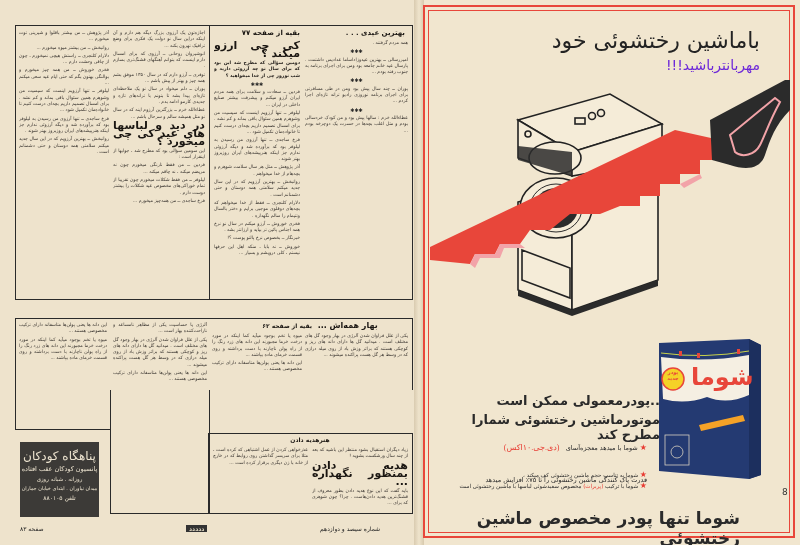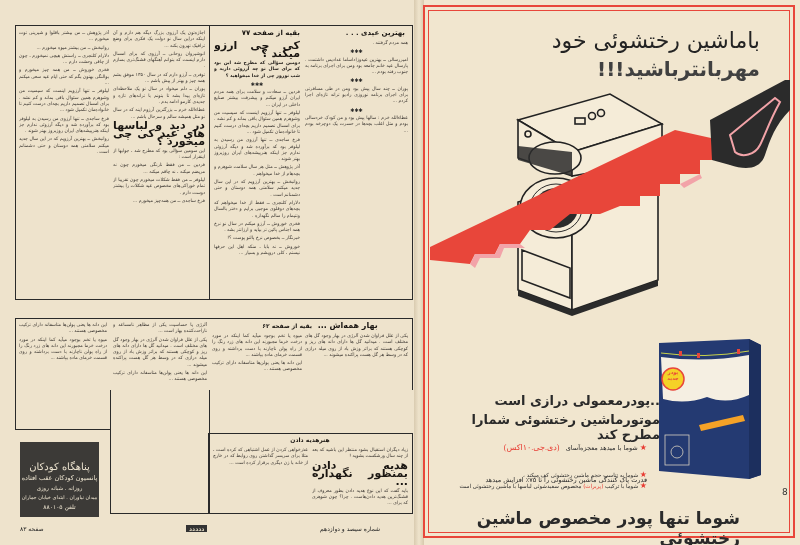--- a/index.html
+++ b/index.html
@@ -10,30 +10,30 @@
   .box{position:absolute;border:1.5px solid #2a2a2a;box-sizing:border-box;}
   .col{position:absolute;direction:rtl;font-size:4.6px;line-height:6.3px;color:#3a3530;text-align:justify;overflow:hidden;}
   .col p{margin:0 0 2px 0;}
   .col .lead{font-weight:bold;color:#1e1a16;}
   .col h4{margin:2px 0;font-size:11px;line-height:8px;color:#1a1612;}
   .sep{text-align:center;font-size:5px;color:#222;margin:2px 0;}
   .hdr{position:absolute;direction:rtl;font-weight:bold;color:#1a1612;font-size:7px;}
   .footer{position:absolute;direction:rtl;font-size:6px;color:#222;}
   .logo-badge{position:absolute;background:#333;color:#e8dfc8;font-size:6px;font-weight:bold;padding:0 3px;letter-spacing:1px;}
   .blackad{position:absolute;left:20px;top:442px;width:79px;height:75px;background:#3c3a37;color:#ece3cf;direction:rtl;text-align:center;}
-  .blackad .l1{font-size:10px;margin-top:19px;font-family:"DejaVu Serif",serif;}
+  .blackad .l1{font-size:12px;margin-top:7px;font-family:"DejaVu Serif",serif;}
   .blackad .l2{font-size:6.5px;margin-top:2px;}
   .blackad .l3{font-size:5.5px;margin-top:3px;}
   .blackad .l4{font-size:5px;margin-top:3px;}
   .blackad .l5{font-size:6px;margin-top:3px;}
   
   .ad-frame-outer{position:absolute;left:423px;top:5px;width:372px;height:533px;border:2px solid #e8463a;box-sizing:border-box;}
   .ad-frame-inner{position:absolute;left:428px;top:10px;width:362px;height:523px;border:1.5px solid #e8463a;box-sizing:border-box;}
   .ad-title1{position:absolute;left:460px;top:28px;width:300px;text-align:right;direction:rtl;font-size:22px;font-weight:normal;color:#232323;}
-  .ad-title2{position:absolute;left:440px;top:57px;width:320px;text-align:right;direction:rtl;font-size:20px;font-weight:bold;color:#404040;}
+  .ad-title2{position:absolute;left:440px;top:57px;width:320px;text-align:right;direction:rtl;font-size:14px;font-weight:normal;color:#6d28d9;}
   .ad-sub1{position:absolute;left:430px;top:393px;width:230px;text-align:right;direction:rtl;font-size:13px;font-weight:bold;color:#2a2a2a;}
   .ad-sub2{position:absolute;left:430px;top:412px;width:230px;text-align:right;direction:rtl;font-size:13px;font-weight:bold;color:#2a2a2a;}
   .bullet{position:absolute;right:153px;direction:rtl;font-size:6.5px;color:#2a2a2a;white-space:nowrap;}
   .bullet .star{color:#e83c33;font-size:8px;}
   .bullet .red{color:#e83c33;}
   .ad-bottom{position:absolute;left:440px;top:508px;width:300px;text-align:right;direction:rtl;font-size:17px;font-weight:bold;color:#2a2a2a;}
   .box-pack{position:absolute;left:657px;top:335px;width:112px;height:145px;}
   .ad-mark{position:absolute;left:782px;top:487px;font-size:9px;color:#333;}
 </style>
 </head>
@@ -171,21 +171,21 @@
   <polygon points="88,210 142,230 228,200 228,206 142,236 88,216" fill="#2b2b2b"></polygon>
 
   <polygon points="0,167 245,50 290,60 290,80 270,80 270,94 250,94 250,104 230,104 230,116 210,116 210,126 190,126 170,134 140,134 120,150 100,150 90,164 70,164 65,174 45,174 40,184 0,180" fill="#e8463a"></polygon>
   <polygon points="40,184 45,174 65,174 70,164 90,164 95,168 74,168 70,178 50,178 45,188" fill="#f2a3a8"></polygon>
   <polygon points="250,104 270,94 272,98 254,108" fill="#f2a3a8"></polygon>
 
   <path d="M280,40 L355,0 L360,0 L360,30 C345,45 340,60 335,75 C330,90 315,90 300,85 L282,80 Z" fill="#2b2b2b"></path>
   <path d="M300,55 L345,18 L350,22 C340,40 335,55 330,65 C325,75 312,78 305,72 Z" fill="none" stroke="#f2a3a8" stroke-width="2"></path>
 </svg>
 
-<div class="ad-sub1">..پودرمعمولی درازی است</div>
+<div class="ad-sub1">..پودرمعمولی ممکن است</div>
 <div class="ad-sub2">موتورماشین رختشوئی شمارا مطرح کند</div>
 
 <div class="bullet" style="top:443px;">
   <span class="star">★</span>
   <span>شوما با میدهد معجزه‌آسای</span>
   &nbsp;&nbsp;<span class="red" style="font-size:8px;font-family:Liberation Serif, serif;">(دی.جی.۱۰اکس)</span>
 </div>
 <div class="bullet" style="top:476px;">
   <span>قدرت پاک کنندگی ماشین رختشوئی را تا ۷۵٪ افزایش میدهد</span>
 </div>
@@ -207,20 +207,21 @@
     <path d="M4,22 Q48,28 92,20 L92,60 Q70,70 50,62 Q28,70 6,64 Z" fill="#f5efe2"></path>
     <path d="M4,18 Q48,24 92,16" stroke="#c8d24a" stroke-width="1" fill="none"></path>
     <rect x="22" y="16" width="3" height="5" fill="#e8463a"></rect>
     <rect x="40" y="18" width="3" height="5" fill="#e8463a"></rect>
     <rect x="80" y="14" width="3" height="5" fill="#e8463a"></rect>
     <circle cx="16" cy="44" r="11" fill="#f5d227" stroke="#e8463a" stroke-width="1.5"></circle>
     <polygon points="42,90 86,80 88,86 44,96" fill="#f5a227"></polygon>
     <rect x="8" y="100" width="24" height="30" fill="none" stroke="#d8d0c0" stroke-width="0.8"></rect>
     <circle cx="20" cy="117" r="6" fill="none" stroke="#d8d0c0" stroke-width="0.8"></circle>
   </svg>
+  <div style="position:absolute;left:34px;top:28px;font-size:24px;font-weight:bold;color:#e8463a;direction:rtl;">شوما</div>
   <div style="position:absolute;left:7px;top:34px;width:18px;text-align:center;font-size:5px;color:#e8463a;font-weight:bold;line-height:6px;">
     <div>پودر</div>
     <div>جدید</div>
   </div>
 </div>
 
 <div class="ad-bottom">شوما تنها پودر مخصوص ماشین رختشوئی</div>
 <div class="ad-mark">8</div>
 
 </body></html>

